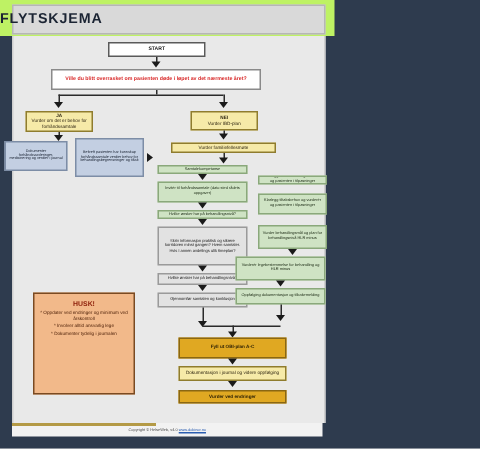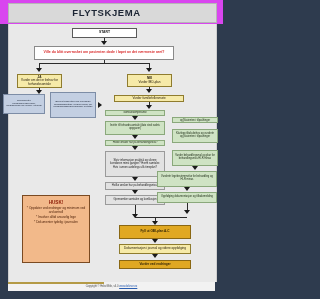--- a/index.html
+++ b/index.html
@@ -7,22 +7,22 @@
     width:223px;height:299px;
     background:#2e3b4e;
     font-family:"Liberation Sans", sans-serif;
     overflow:hidden;
   }
   .page{position:relative;width:223px;height:299px;}
 
   
   .header{
     position:absolute;left:0;top:0;width:223px;height:24px;
-    background:#d946ef;
-    display:flex;align-items:center;justify-content:center;
+    background:#bef264;
+    display:flex;align-items:center;justify-content:flex-start;
   }
   .header-plate{
     position:absolute;left:8px;top:3px;width:207px;height:18px;
     background:#d9d9d9;border:1px solid #b6b6b6;
   }
   .header-title{
     position:relative;z-index:2;
     font-size:9.5px;font-weight:bold;color:#1b2433;
     letter-spacing:.6px;margin-right:10px;
   }

